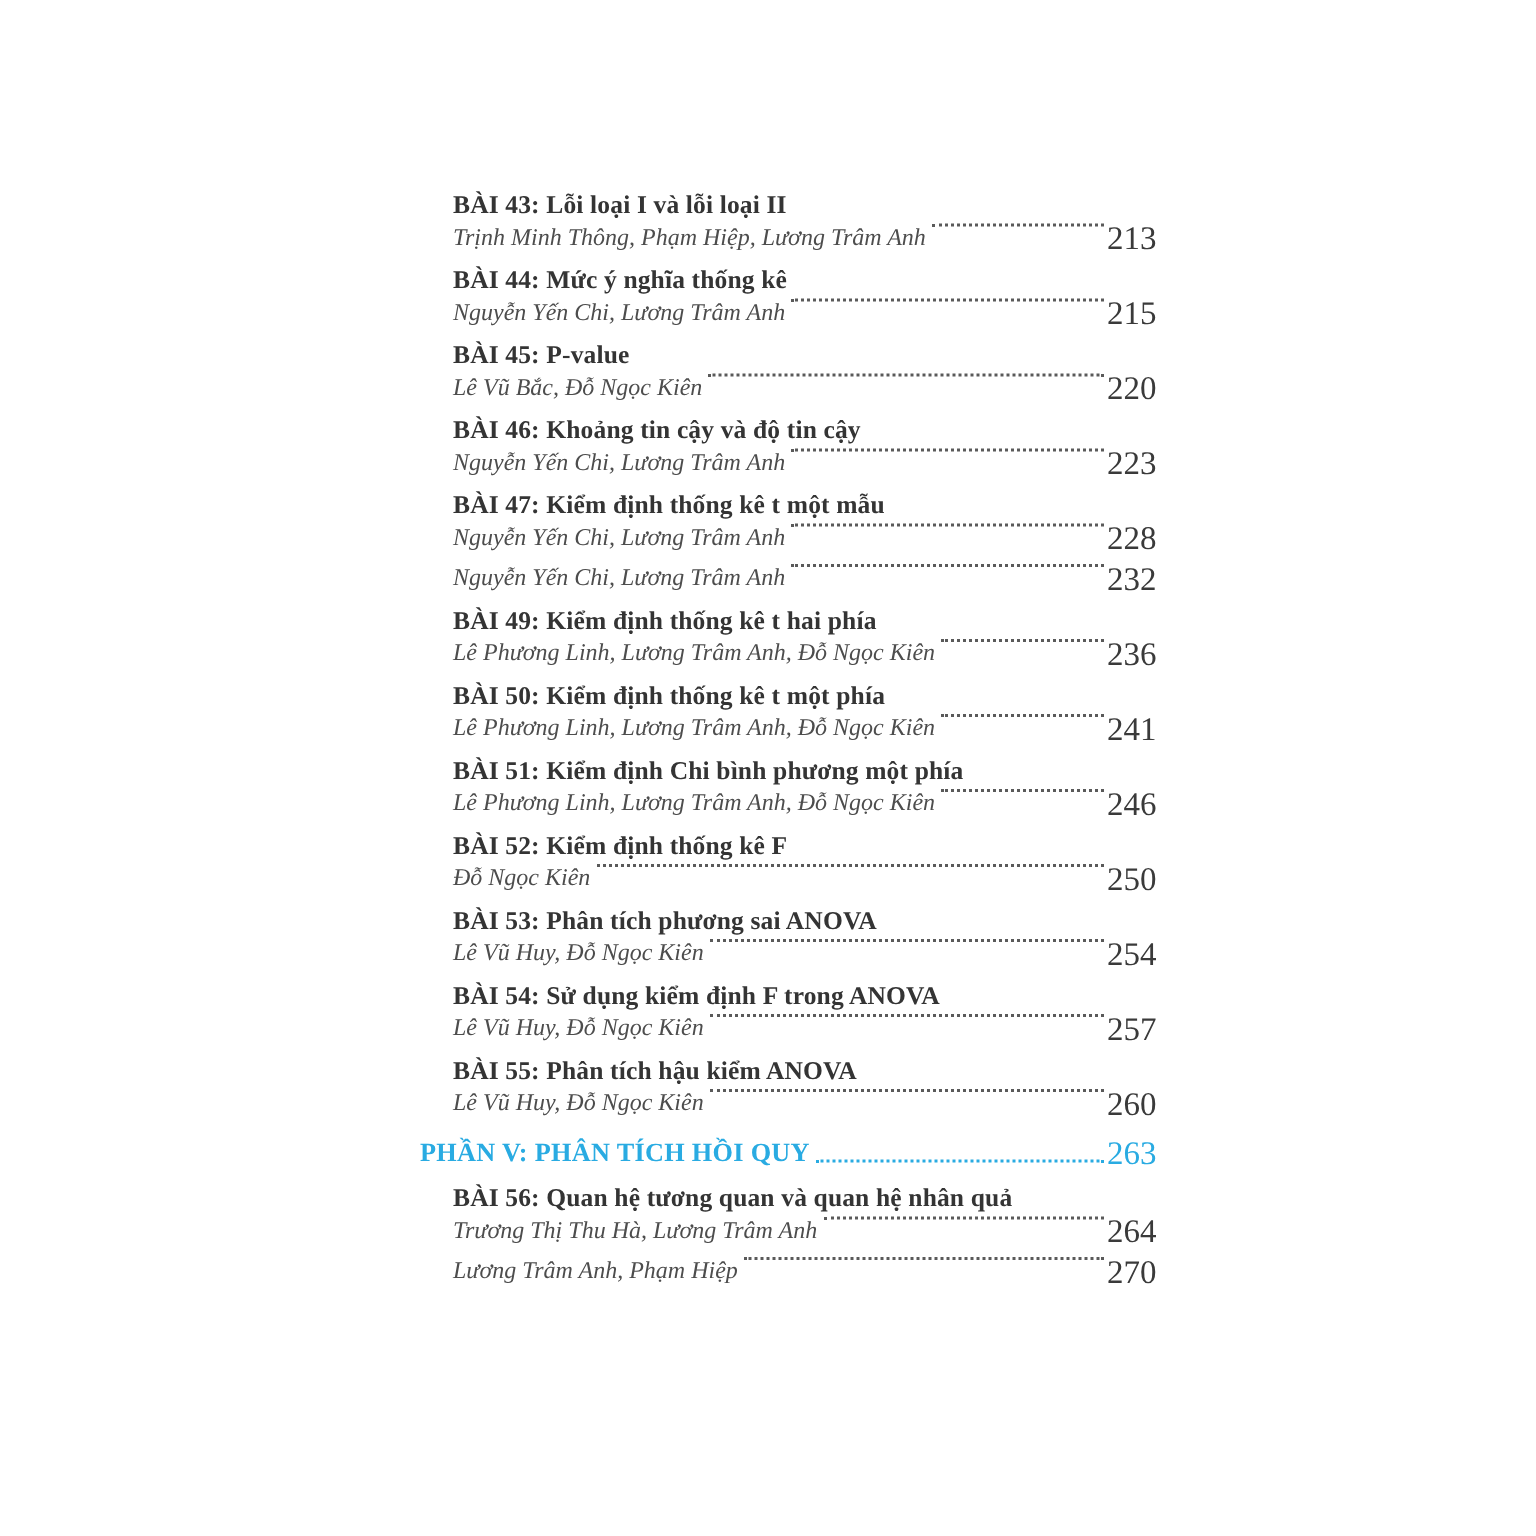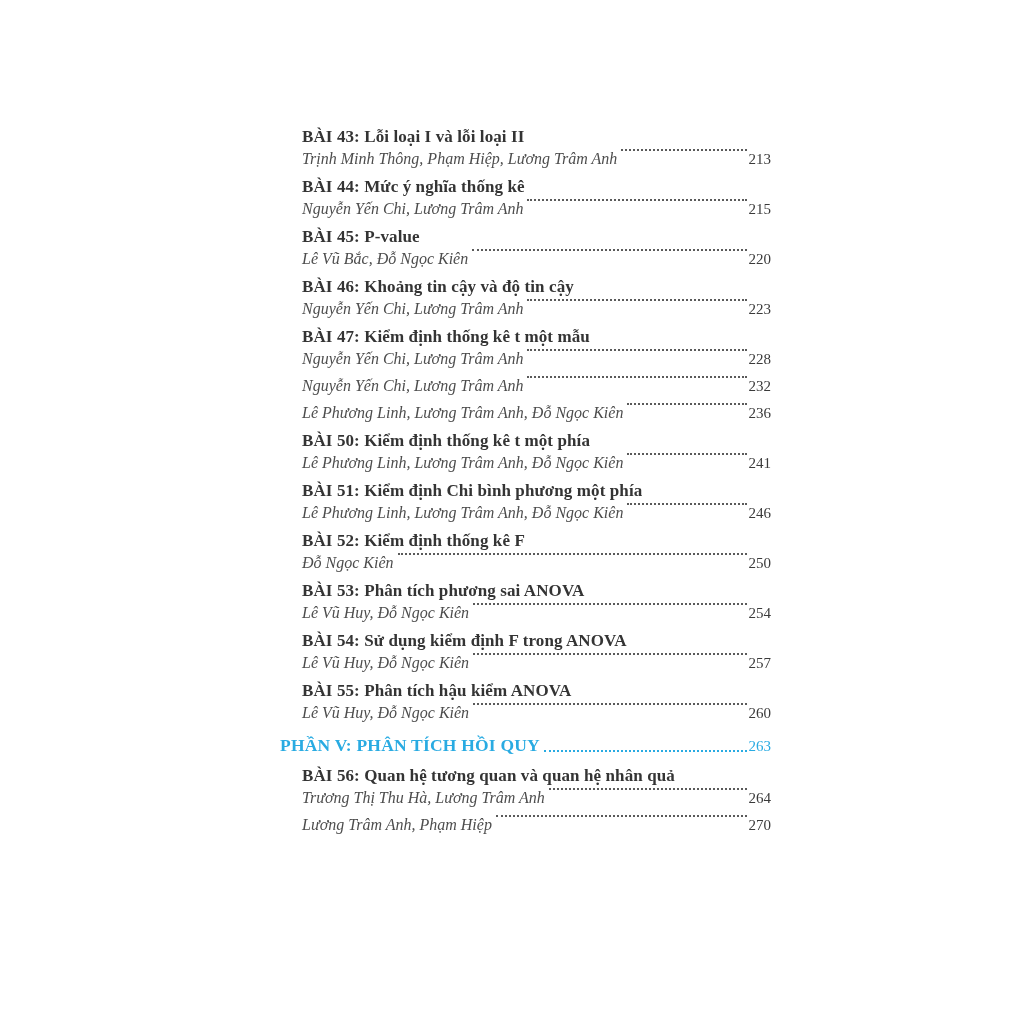--- a/index.html
+++ b/index.html
@@ -52,21 +52,21 @@
     white-space: nowrap;
     flex: 0 0 auto;
   }
   .leader {
     flex: 1 1 auto;
     border-bottom: 2px dotted #5a5a5a;
     margin: 0 2px 4px 4px;
     min-width: 12px;
   }
   .pagenum {
-    font-size: 15px;
+    font-size: 22px;
     line-height: 20px;
     color: #3a3a3a;
     flex: 0 0 auto;
     white-space: nowrap;
   }
   .section-row {
     display: flex;
     align-items: flex-end;
     margin: 10px 0 9px 0;
     height: 22px;
@@ -134,20 +134,21 @@
         </div>
       </div>
       <div class="entry">
         <div class="author-row">
           <span class="authors">Nguyễn Yến Chi, Lương Trâm Anh</span>
           <span class="leader"></span>
           <span class="pagenum">232</span>
         </div>
       </div>
       <div class="entry">
+        <div class="entry-title">BÀI 49: Kiểm định thống kê t hai phía</div>
         <div class="author-row">
           <span class="authors">Lê Phương Linh, Lương Trâm Anh, Đỗ Ngọc Kiên</span>
           <span class="leader"></span>
           <span class="pagenum">236</span>
         </div>
       </div>
       <div class="entry">
         <div class="entry-title">BÀI 50: Kiểm định thống kê t một phía</div>
         <div class="author-row">
           <span class="authors">Lê Phương Linh, Lương Trâm Anh, Đỗ Ngọc Kiên</span>

